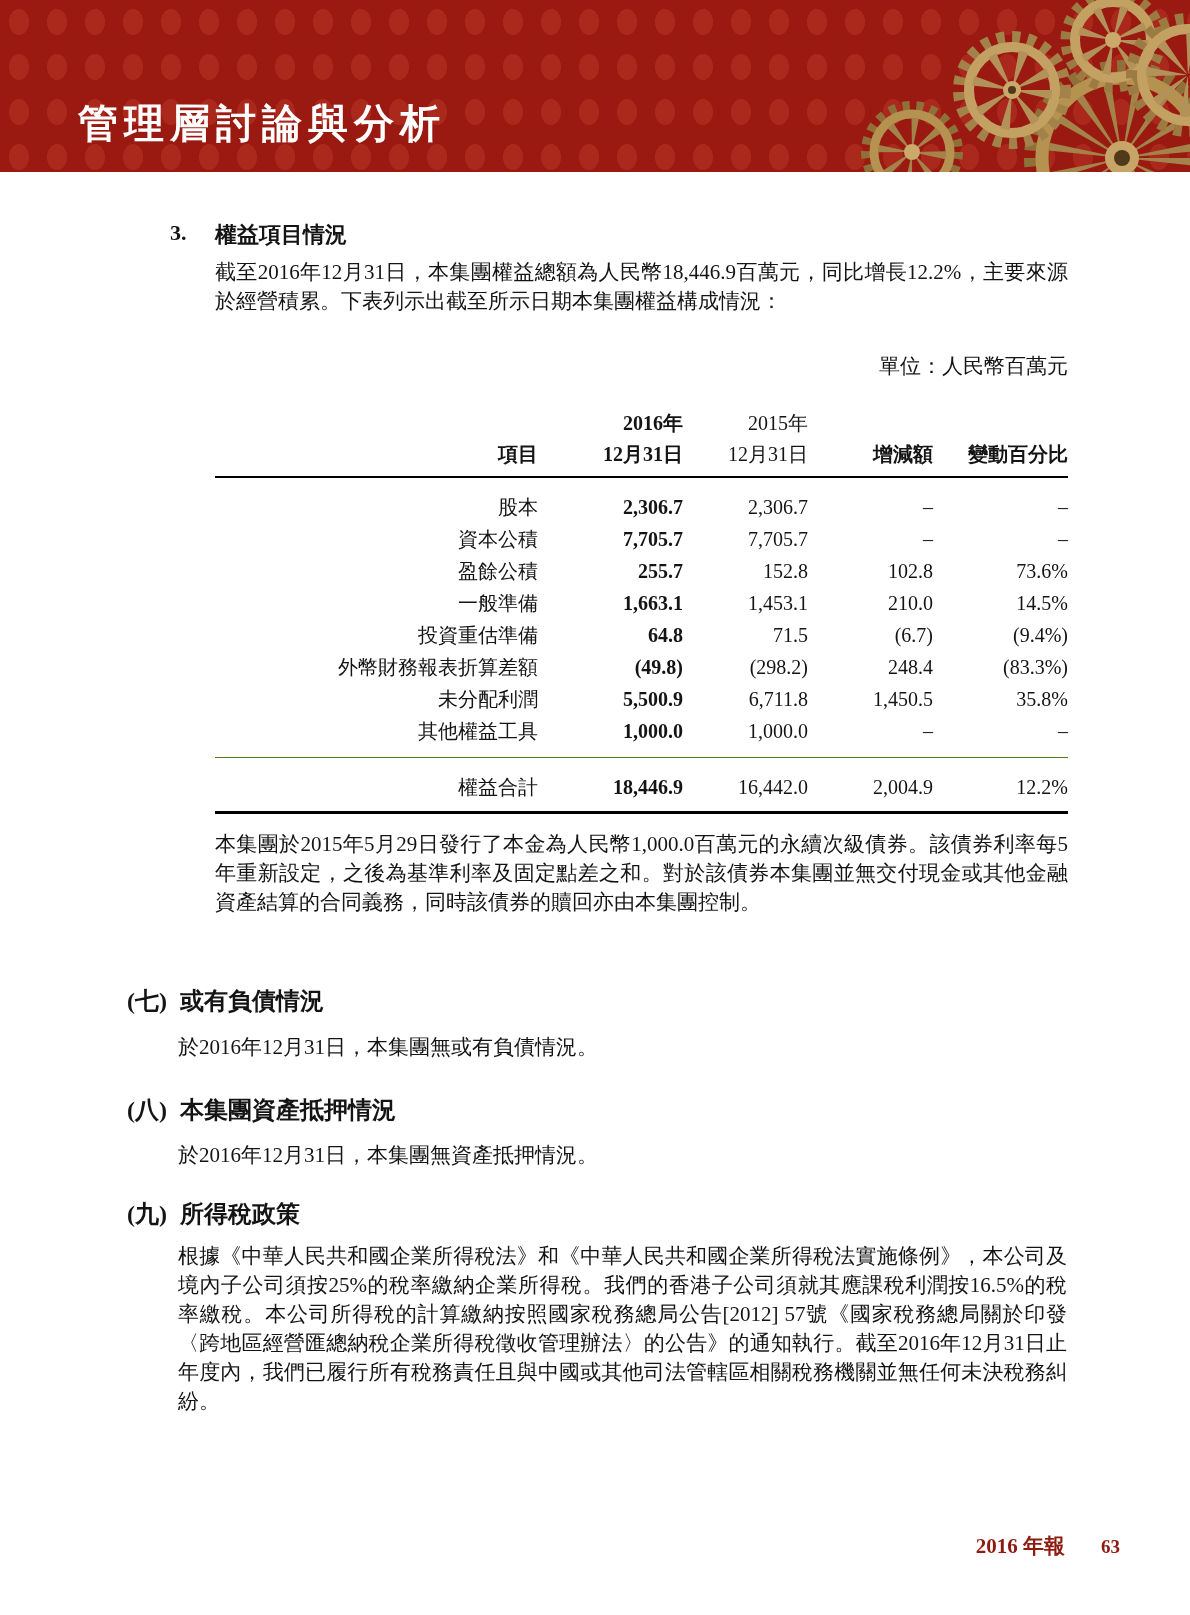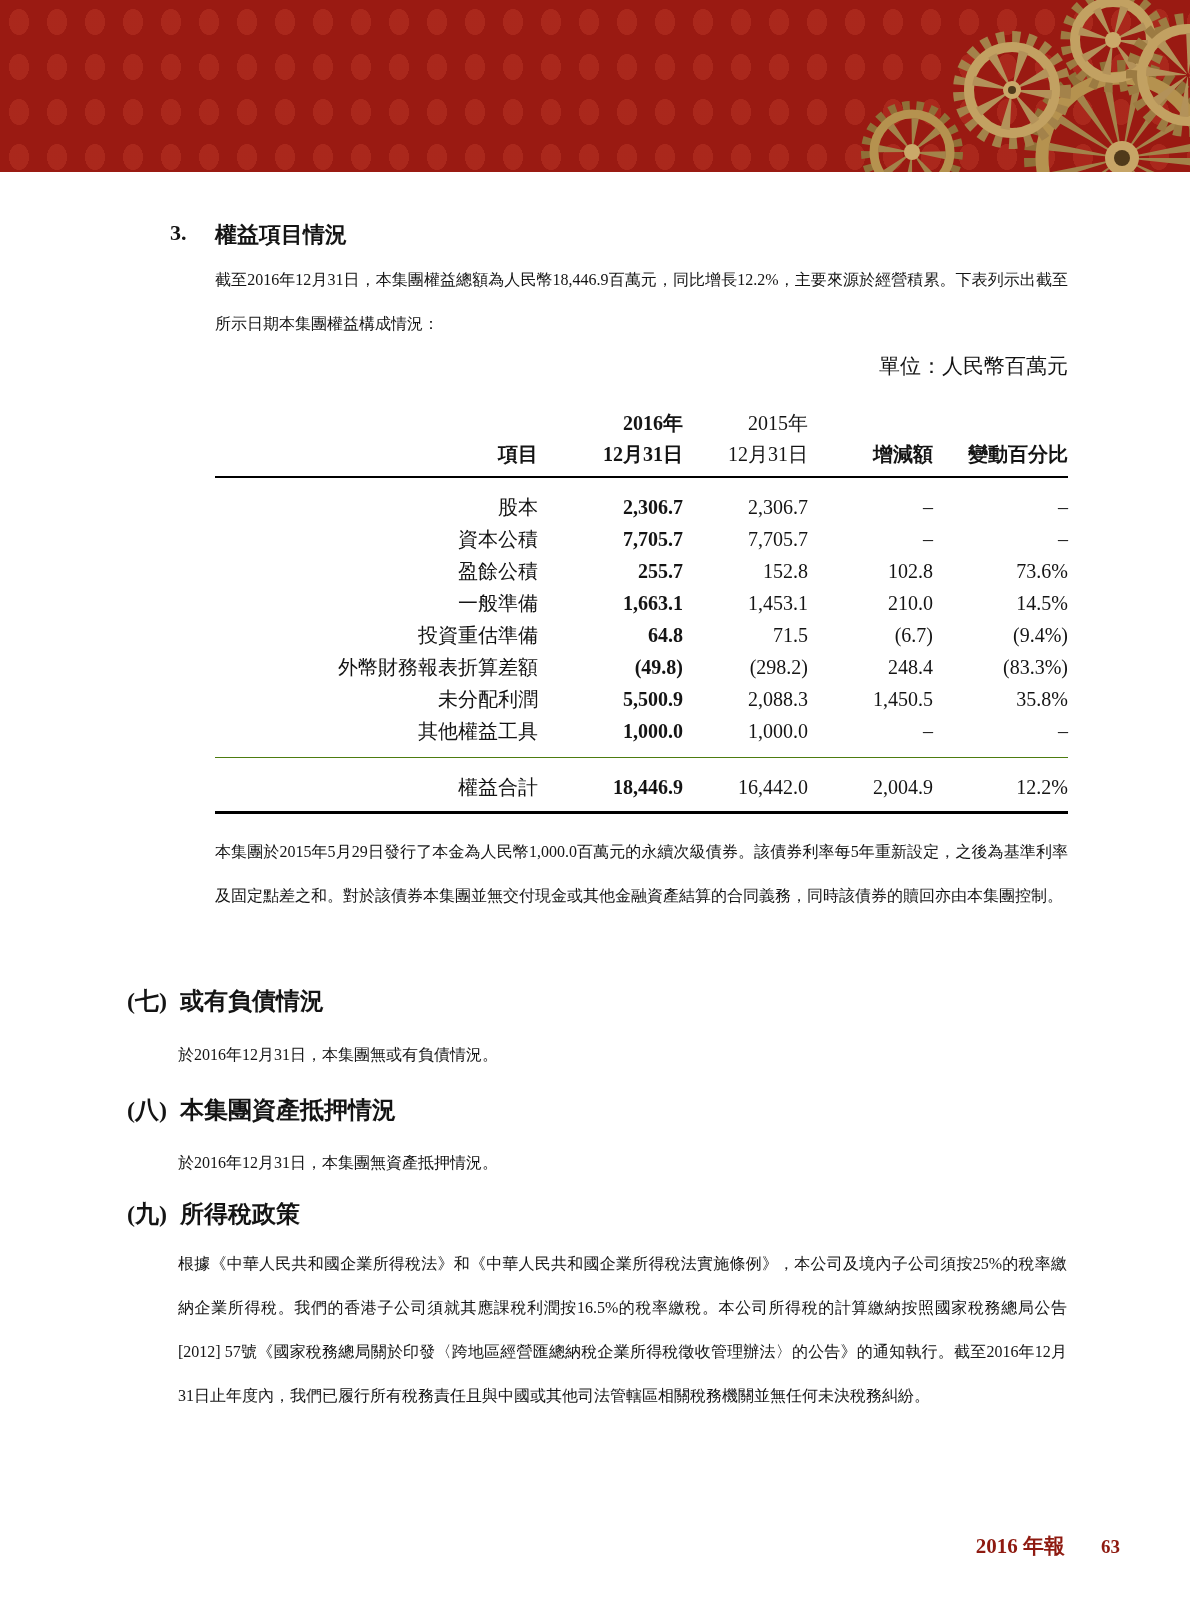--- a/index.html
+++ b/index.html
@@ -22,21 +22,21 @@
   .banner-title {
     position:absolute; left:78px; top:100px;
     font-size:40px; line-height:48px; font-weight:bold; color:#ffffff;
     letter-spacing:6px; white-space:nowrap;
   }
   .gears { position:absolute; right:0; top:0; height:172px; width:330px; }
 
   
   .sec3-head { position:absolute; left:170px; top:220px; display:flex; font-size:22px; font-weight:bold; }
   .sec3-head .num { width:45px; }
-  .para { position:absolute; font-size:16px; line-height:44px; text-align:justify; }
+  .para { position:absolute; font-size:21px; line-height:29px; text-align:justify; }
   .p-intro { left:215px; top:258px; width:853px; }
   .unit-note { position:absolute; left:215px; top:352px; width:853px; text-align:right; font-size:21px; }
   .p-note { left:215px; top:830px; width:853px; }
   .sec-head { position:absolute; left:127px; display:flex; gap:13px; font-size:24px; font-weight:bold; }
   .sh7 { top:985px; } .sh8 { top:1094px; } .sh9 { top:1198px; }
   .p7 { left:178px; top:1033px; width:889px; }
   .p8 { left:178px; top:1141px; width:889px; }
   .p9 { left:178px; top:1242px; width:889px; }
 
   
@@ -95,20 +95,21 @@
         <circle cx="52" cy="152" r="18" fill="none" stroke="#a3834a" stroke-width="32" stroke-dasharray="4 10"></circle>
         <circle cx="52" cy="152" r="8" fill="#caa96a"></circle>
       </g>
 
       <g>
         <circle cx="328" cy="75" r="55" fill="none" stroke="#9c7b42" stroke-width="14" stroke-dasharray="8 7.4"></circle>
         <circle cx="328" cy="75" r="46" fill="none" stroke="#c2a162" stroke-width="10"></circle>
         <circle cx="328" cy="75" r="22" fill="none" stroke="#b3925a" stroke-width="40" stroke-dasharray="5 12"></circle>
       </g>
     </svg>
+    <h1 class="banner-title">管理層討論與分析</h1>
   </header>
 
   <div class="sec3-head">
     <span class="num">3.</span>
     <span>權益項目情況</span>
   </div>
 
   <p class="para p-intro">截至2016年12月31日，本集團權益總額為人民幣18,446.9百萬元，同比增長12.2%，主要來源於經營積累。下表列示出截至所示日期本集團權益構成情況：</p>
 
   <div class="unit-note">單位：人民幣百萬元</div>
@@ -166,21 +167,21 @@
         <div class="trow">
           <div class="c0">外幣財務報表折算差額</div>
           <div class="c1 bold">(49.8)</div>
           <div class="c2">(298.2)</div>
           <div class="c3">248.4</div>
           <div class="c4">(83.3%)</div>
         </div>
         <div class="trow">
           <div class="c0">未分配利潤</div>
           <div class="c1 bold">5,500.9</div>
-          <div class="c2">2,088.3</div>
+          <div class="c2">6,711.8</div>
           <div class="c3">1,450.5</div>
           <div class="c4">35.8%</div>
         </div>
         <div class="trow">
           <div class="c0">其他權益工具</div>
           <div class="c1 bold">1,000.0</div>
           <div class="c2">1,000.0</div>
           <div class="c3">–</div>
           <div class="c4">–</div>
         </div>

